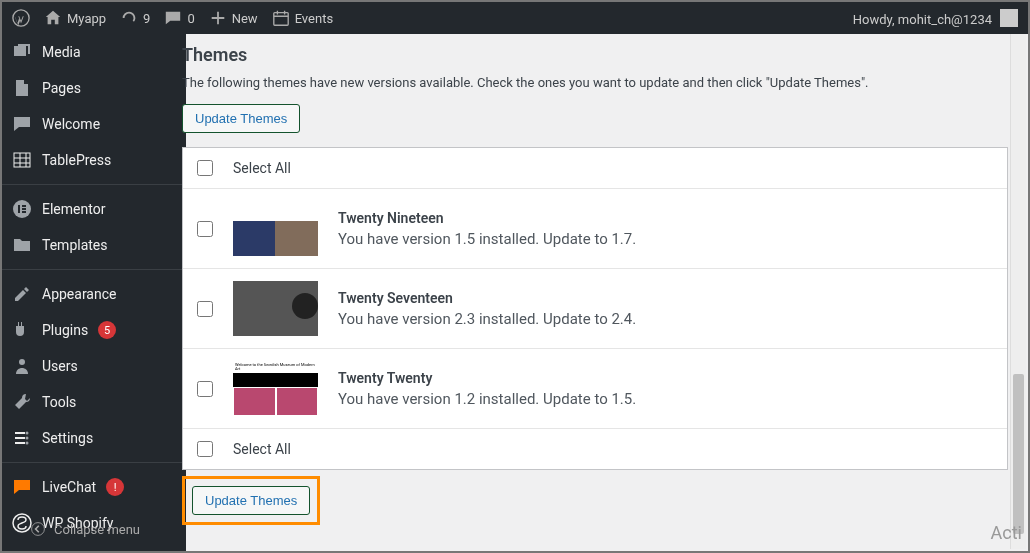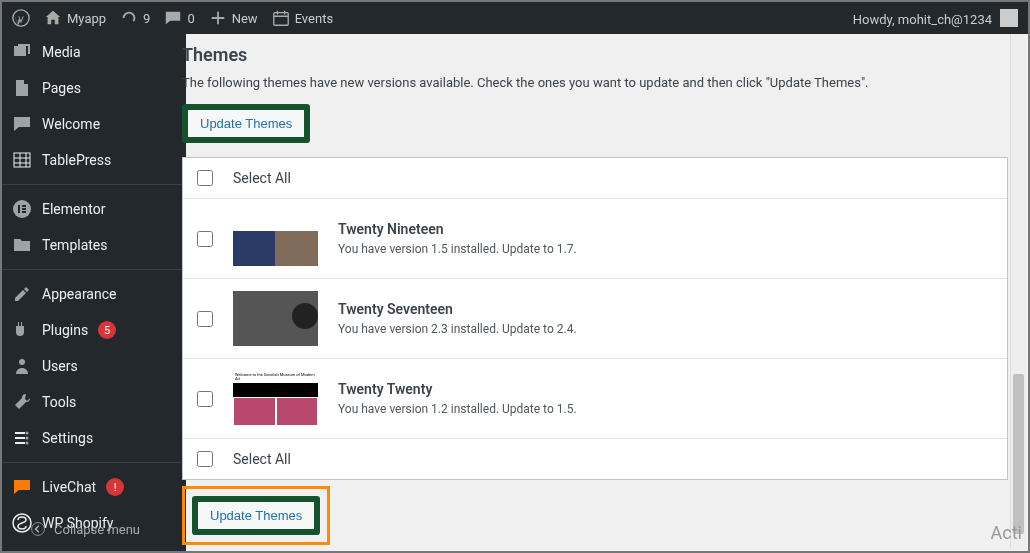--- a/index.html
+++ b/index.html
@@ -20,32 +20,32 @@
   .menu-sep { height: 1px; background: #3a3f44; margin: 6px 0; }
   .badge { background: #d63638; color: #fff; border-radius: 9px; min-width: 18px; height: 18px; font-size: 11px; display: inline-flex; align-items: center; justify-content: center; padding: 0 5px; }
   .collapse { display: flex; align-items: center; gap: 8px; padding: 10px; color: #aaa; font-size: 13px; cursor: pointer; position: absolute; bottom: 4px; margin-left: 18px; }
   
   
   .main { position: absolute; left: 160px; top: 32px; right: 0; bottom: 0; padding: 10px 20px; overflow-y: auto; color: #3c434a; }
   h2.section { font-size: 18px; font-weight: 600; margin-bottom: 10px; }
   .desc { margin-bottom: 14px; font-size: 13px; color: #3c434a; }
   .note { margin-bottom: 14px; font-size: 13px; }
   a.link { color: #2271b1; text-decoration: underline; }
-  .btn { border: 6px solid #14532d; color: #2271b1; background: #f6f7f7; padding: 6px 12px; font-size: 13px; border-radius: 3px; cursor: pointer; }
+  .btn { border: 1px solid #14532d; color: #2271b1; background: #f6f7f7; padding: 6px 12px; font-size: 13px; border-radius: 3px; cursor: pointer; }
   .highlight-box { border: 3px solid #ff8c00; display: inline-block; padding: 7px; margin-top: 6px; }
   
   
   .upd-table { border: 1px solid #c3c4c7; background: #fff; margin-top: 14px; }
   .row { display: flex; align-items: center; padding: 12px 14px; border-bottom: 1px solid #e5e5e5; }
   .row:last-child { border-bottom: none; }
   .row .cb { margin-right: 20px; width:16px; height:16px; }
   .select-all-label { font-size: 14px; }
   .thumb { width: 85px; height: 55px; background: #ddd; margin-right: 20px; position: relative; overflow: hidden; display:flex; flex-direction:column; }
   .info strong { font-size: 14px; font-weight: 600; display: block; margin-bottom: 4px; }
-  .info span { font-size: 12px; color: #50575e; }
+  .info span { font-size: 15px; color: #50575e; }
   
   
   .thumb-19 { background: #f3f3f3; display:flex; flex-direction:column; }
   .thumb-19 .bar { height:10px; background:#fff;}
   .thumb-19 .dark { flex:1; background:linear-gradient(90deg,#2b3a67 50%, #816c5b 50%);}
   .thumb-17 { background:#555; display:flex; align-items:flex-end; justify-content:center;}
   .thumb-17 .ball { width:26px; height:26px; background:#222; border-radius:50%; margin-bottom:6px;}
   .thumb-20 { background:#fff; display:flex; flex-direction:column;}
   .thumb-20 .bar { height:14px; background:#000; }
   .thumb-20 .txt { font-size:4px; padding:2px; color:#000; line-height:1; }

